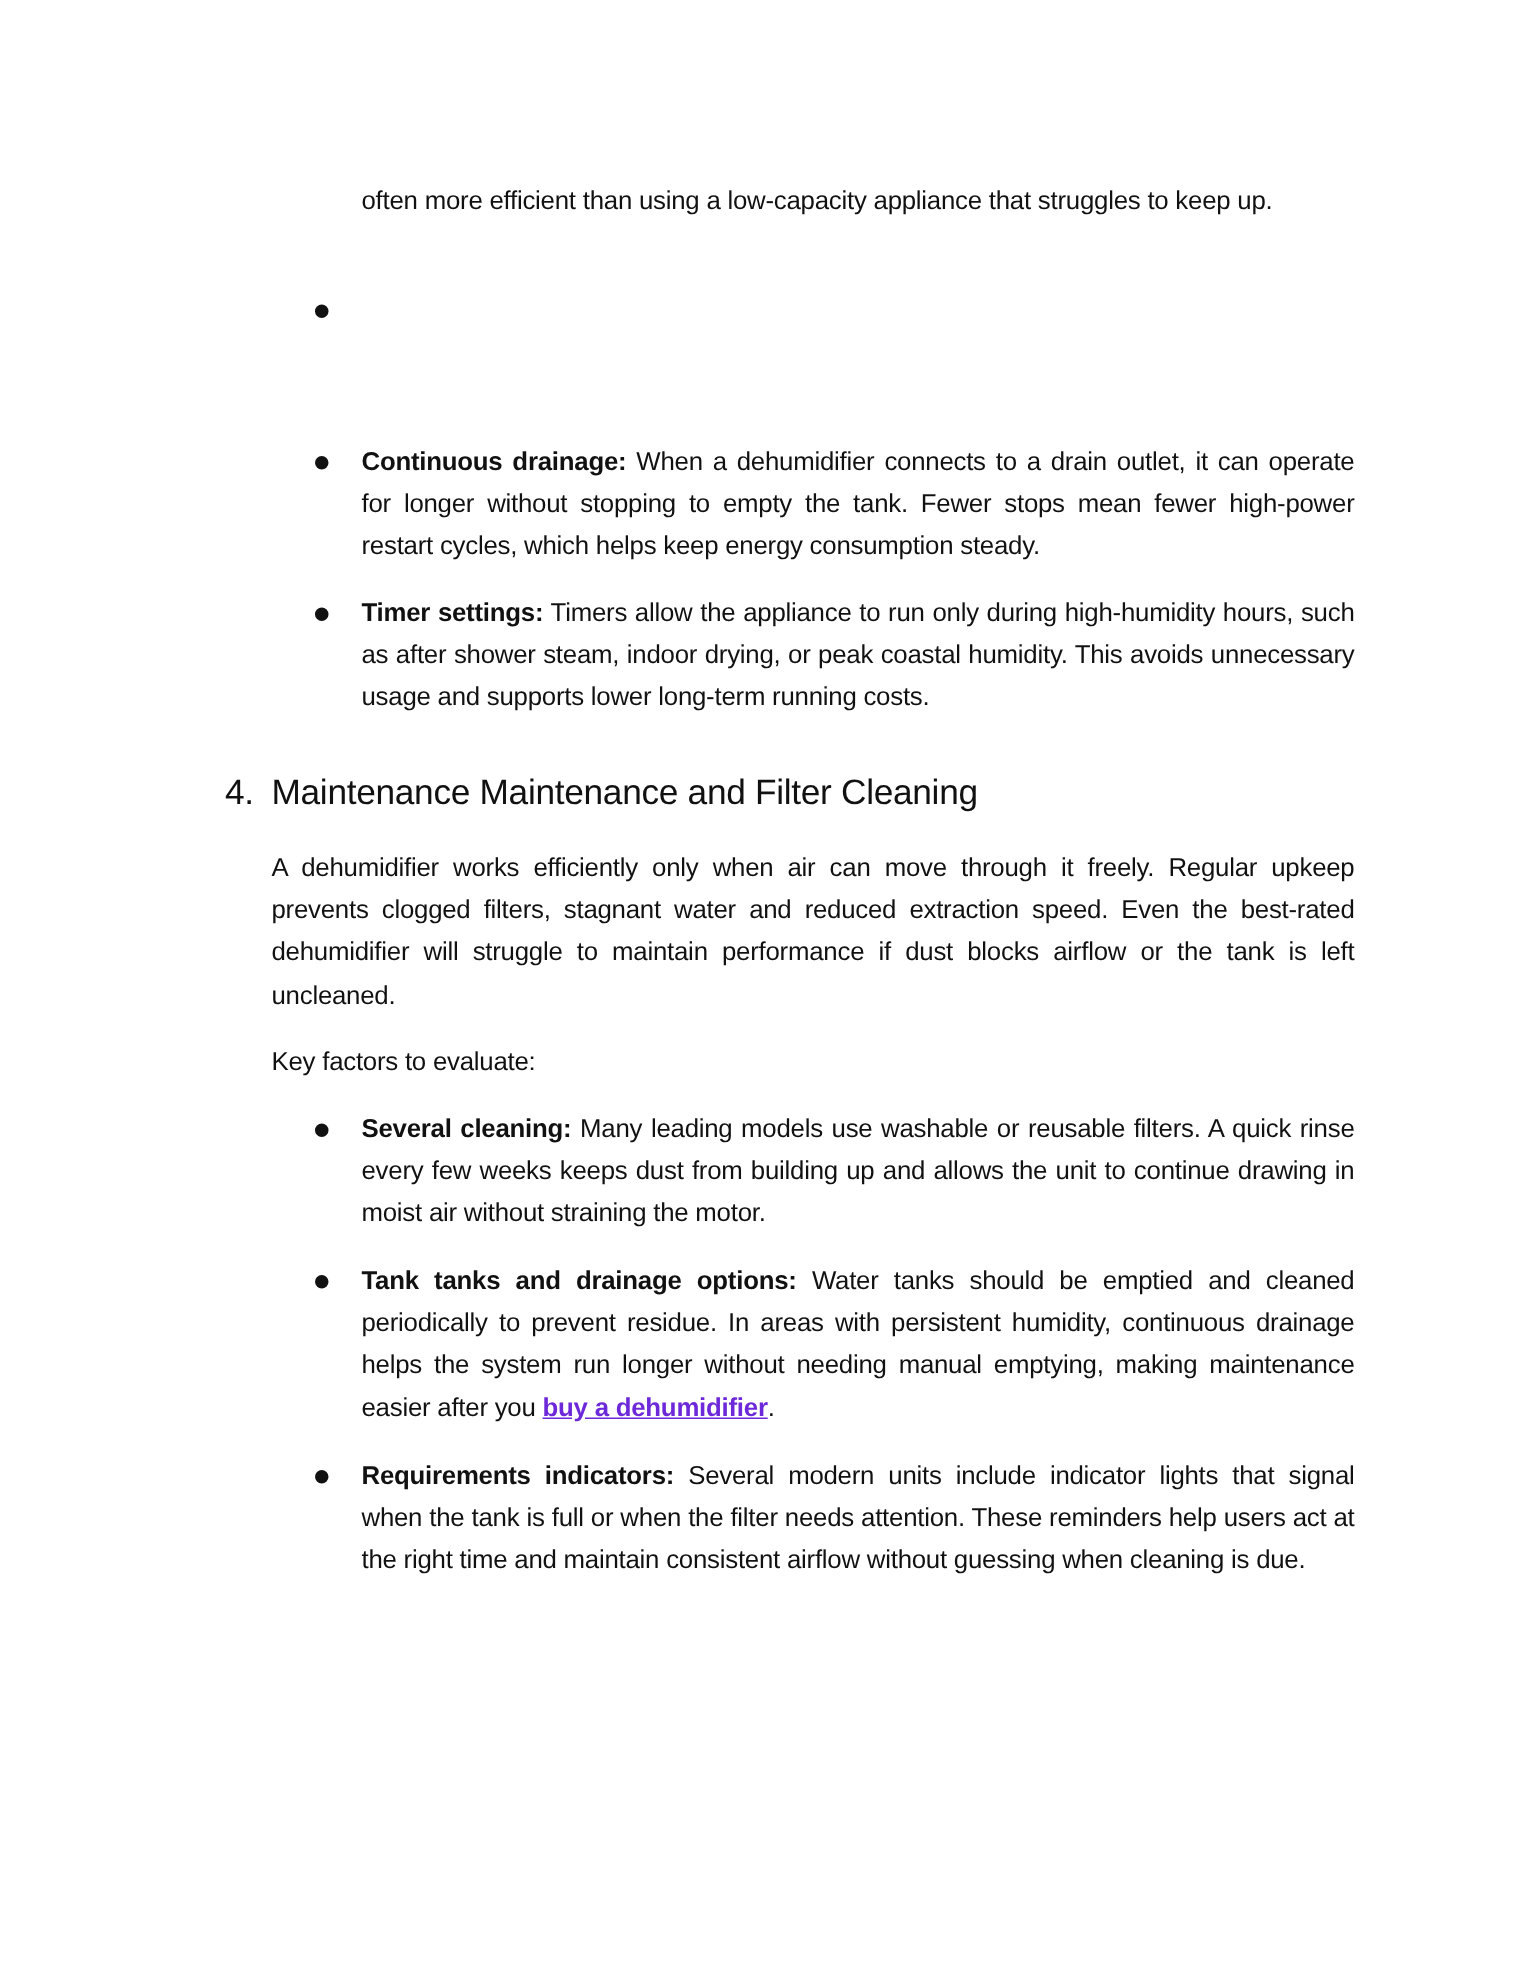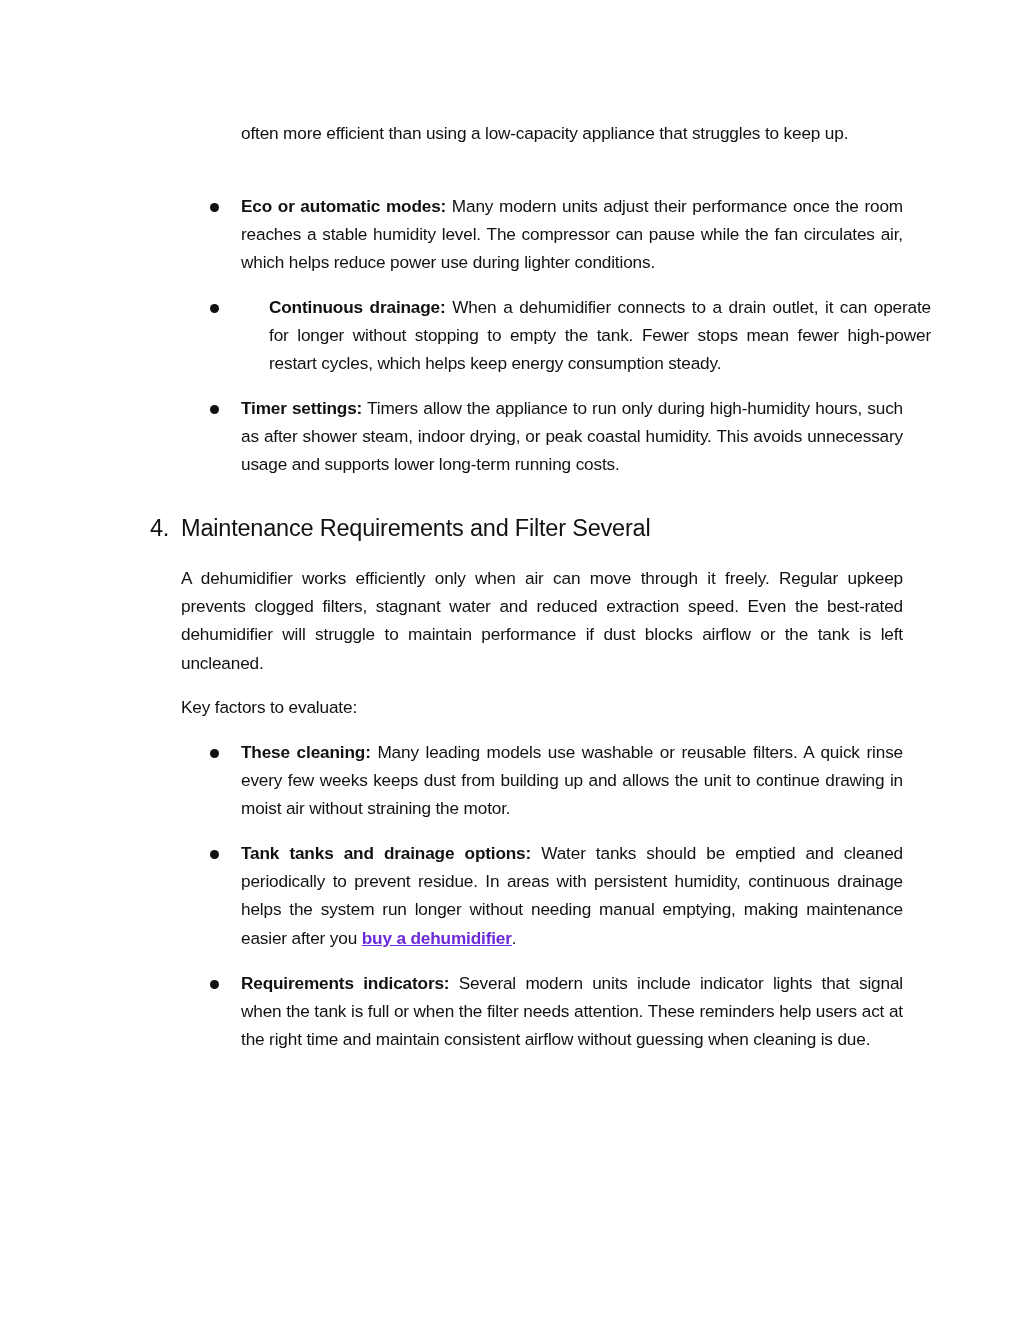--- a/index.html
+++ b/index.html
@@ -79,49 +79,46 @@
 </head>
 <body>
 
 <div class="page">
 
   <p class="para list-para" style="top:119px;">
     <span>often more efficient than using a low-capacity appliance that struggles to keep up.</span>
   </p>
 
   <span class="bullet" style="top:192px;"></span>
-  <p class="para list-para" style="top:192px;">
-    <b>Eco or automatic modes:</b><span> Many modern units adjust their performance once the room reaches a stable humidity level. The compressor can pause while the fan circulates air, which helps reduce power use during lighter conditions.</span>
-  </p>
 
   <span class="bullet" style="top:293px;"></span>
-  <p class="para list-para" style="top:293px;margin-left:28px;">
+  <p class="para list-para" style="top:293px;">
     <b>Continuous drainage:</b><span> When a dehumidifier connects to a drain outlet, it can operate for longer without stopping to empty the tank. Fewer stops mean fewer high-power restart cycles, which helps keep energy consumption steady.</span>
   </p>
 
   <span class="bullet" style="top:394px;"></span>
   <p class="para list-para" style="top:394px;">
     <b>Timer settings:</b><span> Timers allow the appliance to run only during high-humidity hours, such as after shower steam, indoor drying, or peak coastal humidity. This avoids unnecessary usage and supports lower long-term running costs.</span>
   </p>
 
   <h2 class="heading">
-    <span class="num">4.</span><span>Maintenance Requirements and Filter Several</span>
+    <span class="num">4.</span><span>Maintenance Maintenance and Filter Cleaning</span>
   </h2>
 
   <p class="para body-para" style="top:693px;">
     <span>Key factors to evaluate:</span>
   </p>
 
   <p class="para body-para" style="top:564px;">
     <span>A dehumidifier works efficiently only when air can move through it freely. Regular upkeep prevents clogged filters, stagnant water and reduced extraction speed. Even the best-rated dehumidifier will struggle to maintain performance if dust blocks airflow or the tank is left uncleaned.</span>
   </p>
 
   <span class="bullet" style="top:738px;"></span>
   <p class="para list-para" style="top:738px;">
-    <b>These cleaning:</b><span> Many leading models use washable or reusable filters. A quick rinse every few weeks keeps dust from building up and allows the unit to continue drawing in moist air without straining the motor.</span>
+    <b>Several cleaning:</b><span> Many leading models use washable or reusable filters. A quick rinse every few weeks keeps dust from building up and allows the unit to continue drawing in moist air without straining the motor.</span>
   </p>
 
   <span class="bullet" style="top:839px;"></span>
   <p class="para list-para" style="top:839px;">
     <b>Tank tanks and drainage options:</b><span> Water tanks should be emptied and cleaned periodically to prevent residue. In areas with persistent humidity, continuous drainage helps the system run longer without needing manual emptying, making maintenance easier after you </span><a class="link" href="#">buy a dehumidifier</a><span>.</span>
   </p>
 
   <span class="bullet" style="top:969px;"></span>
   <p class="para list-para" style="top:969px;">
     <b>Requirements indicators:</b><span> Several modern units include indicator lights that signal when the tank is full or when the filter needs attention. These reminders help users act at the right time and maintain consistent airflow without guessing when cleaning is due.</span>

